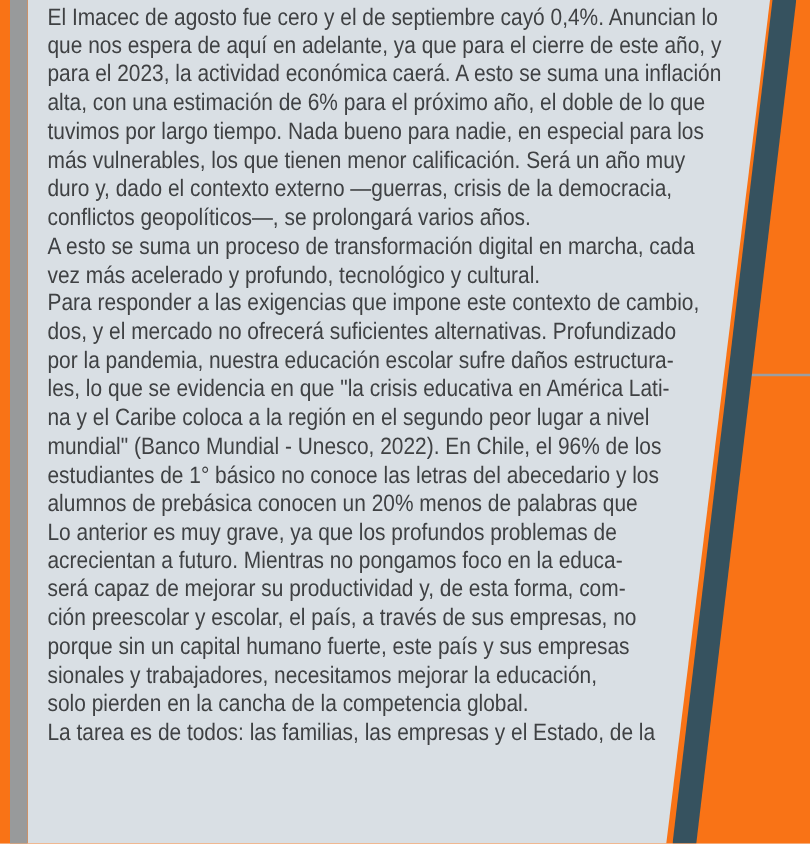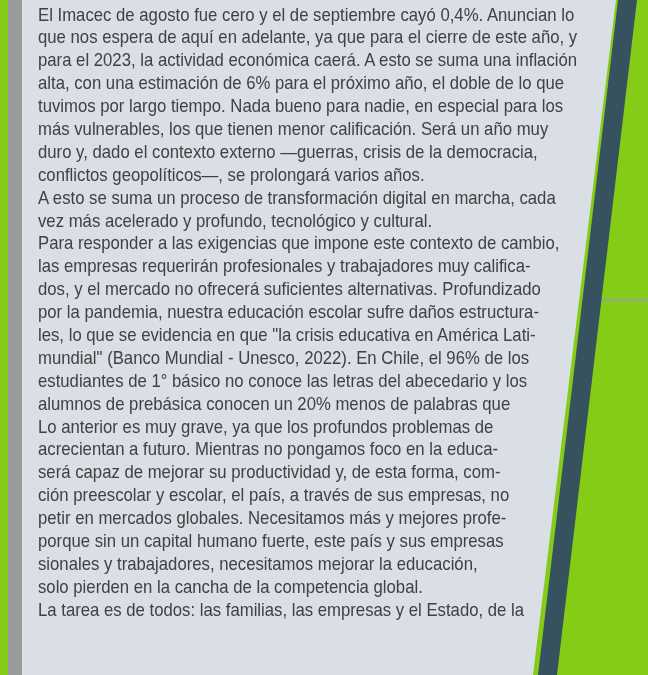--- a/index.html
+++ b/index.html
@@ -6,21 +6,21 @@
     margin: 0;
     padding: 0;
     background: #ffffff;
     font-family: "Liberation Sans", sans-serif;
   }
   .stage {
     position: relative;
     width: 648px;
     height: 675px;
     overflow: hidden;
-    background: #84cc16;
+    background: #f97316;
   }
   
   .left-bar {
     position: absolute;
     left: 8px;
     top: 0;
     width: 14px;
     height: 675px;
     background: #989a9b;
   }
@@ -88,31 +88,30 @@
       <div class="text-line"><span style="transform: scaleX(0.88);">que nos espera de aquí en adelante, ya que para el cierre de este año, y</span></div>
       <div class="text-line"><span style="transform: scaleX(0.88);">para el 2023, la actividad económica caerá. A esto se suma una inflación</span></div>
       <div class="text-line"><span style="transform: scaleX(0.88);">alta, con una estimación de 6% para el próximo año, el doble de lo que</span></div>
       <div class="text-line"><span style="transform: scaleX(0.88);">tuvimos por largo tiempo. Nada bueno para nadie, en especial para los</span></div>
       <div class="text-line"><span style="transform: scaleX(0.88);">más vulnerables, los que tienen menor calificación. Será un año muy</span></div>
       <div class="text-line"><span style="transform: scaleX(0.88);">duro y, dado el contexto externo —guerras, crisis de la democracia,</span></div>
       <div class="text-line"><span style="transform: scaleX(0.88);">conflictos geopolíticos—, se prolongará varios años.</span></div>
       <div class="text-line"><span style="transform: scaleX(0.88);">A esto se suma un proceso de transformación digital en marcha, cada</span></div>
       <div class="text-line"><span style="transform: scaleX(0.88);">vez más acelerado y profundo, tecnológico y cultural.</span></div>
       <div class="text-line"><span style="transform: scaleX(0.88);">Para responder a las exigencias que impone este contexto de cambio,</span></div>
-      <div class="text-line"><span style="transform: scaleX(0.88);">las empresas requerirán profesionales y trabajadores muy califica-</span></div>
       <div class="text-line"><span style="transform: scaleX(0.88);">dos, y el mercado no ofrecerá suficientes alternativas. Profundizado</span></div>
       <div class="text-line"><span style="transform: scaleX(0.88);">por la pandemia, nuestra educación escolar sufre daños estructura-</span></div>
       <div class="text-line"><span style="transform: scaleX(0.88);">les, lo que se evidencia en que "la crisis educativa en América Lati-</span></div>
+      <div class="text-line"><span style="transform: scaleX(0.88);">na y el Caribe coloca a la región en el segundo peor lugar a nivel</span></div>
       <div class="text-line"><span style="transform: scaleX(0.88);">mundial" (Banco Mundial - Unesco, 2022). En Chile, el 96% de los</span></div>
       <div class="text-line"><span style="transform: scaleX(0.88);">estudiantes de 1° básico no conoce las letras del abecedario y los</span></div>
       <div class="text-line"><span style="transform: scaleX(0.88);">alumnos de prebásica conocen un 20% menos de palabras que</span></div>
       <div class="text-line"><span style="transform: scaleX(0.88);">Lo anterior es muy grave, ya que los profundos problemas de</span></div>
       <div class="text-line"><span style="transform: scaleX(0.88);">acrecientan a futuro. Mientras no pongamos foco en la educa-</span></div>
       <div class="text-line"><span style="transform: scaleX(0.88);">será capaz de mejorar su productividad y, de esta forma, com-</span></div>
       <div class="text-line"><span style="transform: scaleX(0.88);">ción preescolar y escolar, el país, a través de sus empresas, no</span></div>
-      <div class="text-line"><span style="transform: scaleX(0.88);">petir en mercados globales. Necesitamos más y mejores profe-</span></div>
       <div class="text-line"><span style="transform: scaleX(0.88);">porque sin un capital humano fuerte, este país y sus empresas</span></div>
       <div class="text-line"><span style="transform: scaleX(0.88);">sionales y trabajadores, necesitamos mejorar la educación,</span></div>
       <div class="text-line"><span style="transform: scaleX(0.88);">solo pierden en la cancha de la competencia global.</span></div>
       <div class="text-line"><span style="transform: scaleX(0.88);">La tarea es de todos: las familias, las empresas y el Estado, de la</span></div>
     </div>
   <div class="band" style="background: rgb(54, 82, 95);"></div>
 </div>
 
 </body></html>

